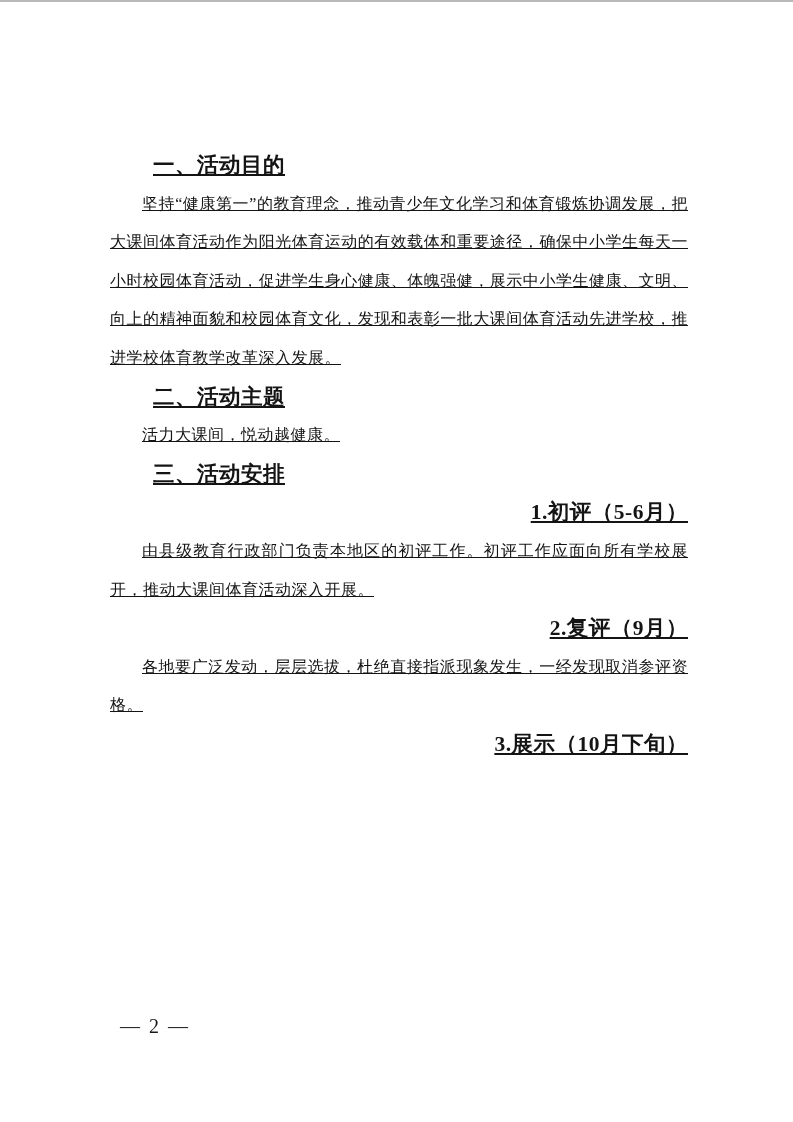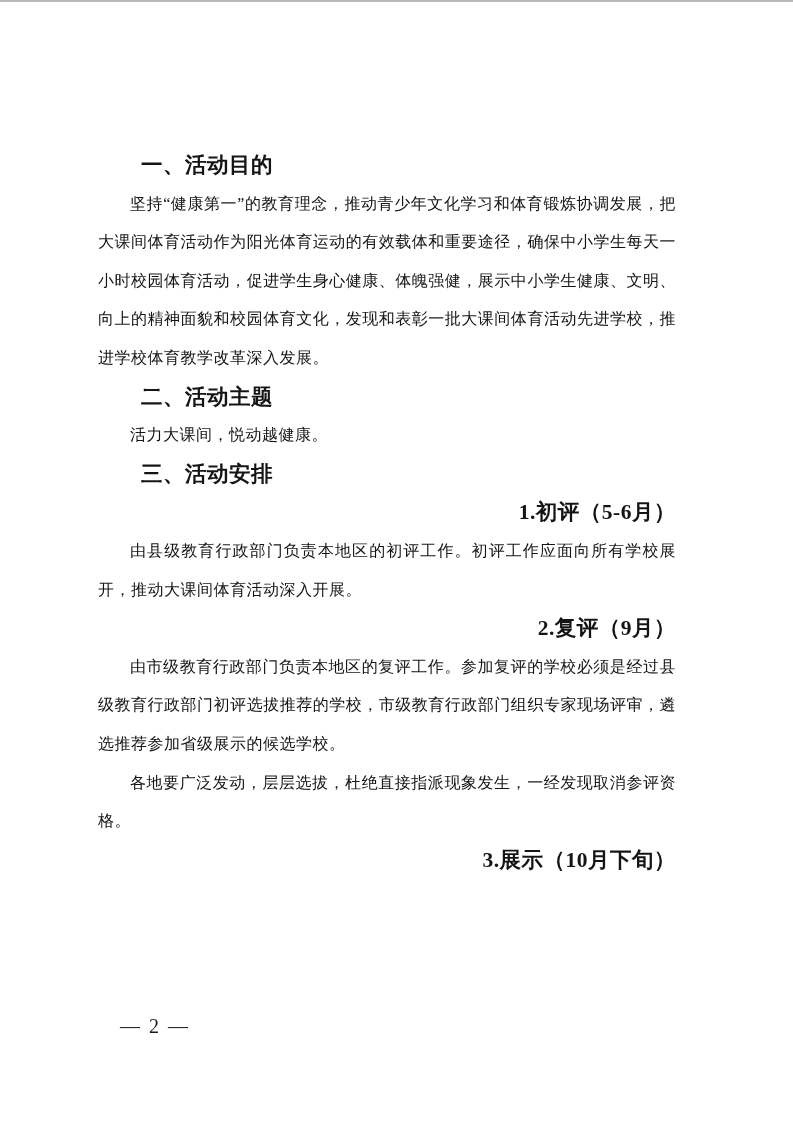--- a/index.html
+++ b/index.html
@@ -13,23 +13,24 @@
     height: 1122px;
     background: #ffffff;
     overflow: hidden;
     font-family: "Liberation Serif", "DejaVu Serif", serif;
     color: #141414;
     border-top: 2px solid #b9b9b9;
     box-sizing: border-box;
   }
   .content {
     position: absolute;
-    left: 98px;
+    left: 110px;
     top: 144px;
     width: 578px;
+    text-decoration: underline;
   }
   .content p {
     margin: 0;
     font-size: 16px;
     line-height: 38.6px;
     text-align: justify;
     text-justify: inter-character;
     text-indent: 2em;
     letter-spacing: 0.5px;
   }
@@ -59,20 +60,19 @@
 <div class="page">
   <main class="content" id="content">
       <p class="heading">一、活动目的</p>
       <p class="paragraph">坚持“健康第一”的教育理念，推动青少年文化学习和体育锻炼协调发展，把大课间体育活动作为阳光体育运动的有效载体和重要途径，确保中小学生每天一小时校园体育活动，促进学生身心健康、体魄强健，展示中小学生健康、文明、向上的精神面貌和校园体育文化，发现和表彰一批大课间体育活动先进学校，推进学校体育教学改革深入发展。</p>
       <p class="heading">二、活动主题</p>
       <p class="paragraph">活力大课间，悦动越健康。</p>
       <p class="heading">三、活动安排</p>
       <p class="subheading">1.初评（5-6月）</p>
       <p class="paragraph">由县级教育行政部门负责本地区的初评工作。初评工作应面向所有学校展开，推动大课间体育活动深入开展。</p>
       <p class="subheading">2.复评（9月）</p>
-      <p class="paragraph">由市级教育行政部门负责本地区的复评工作。参加复评的学校必须是经过县级教育行政部门初评选拔推荐的学校，市级教育行政部门组织专家现场评审，遴选推荐参加省级展示的候选学校。</p>
       <p class="paragraph">各地要广泛发动，层层选拔，杜绝直接指派现象发生，一经发现取消参评资格。</p>
       <p class="subheading">3.展示（10月下旬）</p>
     </main>
   <footer class="footer">
     <span>— 2 —</span>
   </footer>
 </div>
 
 </body></html>

